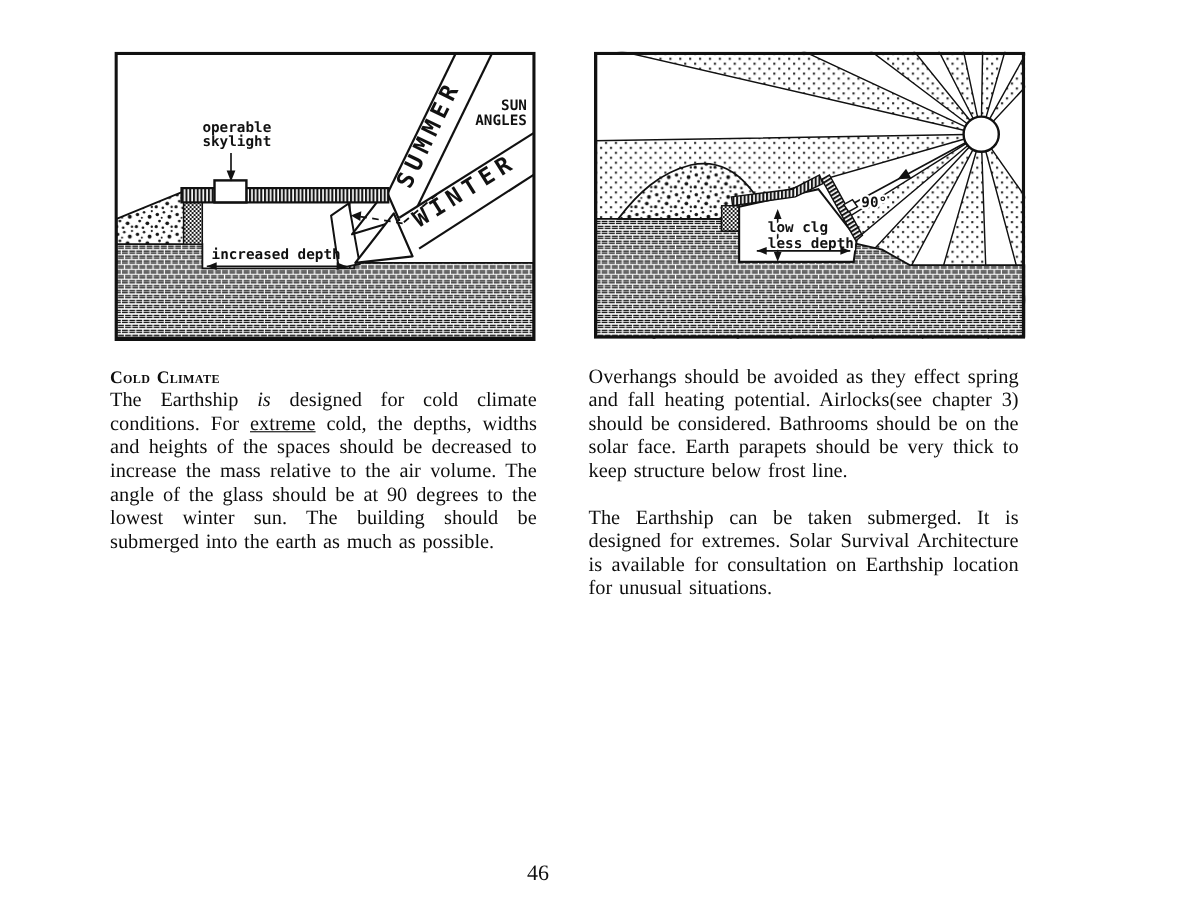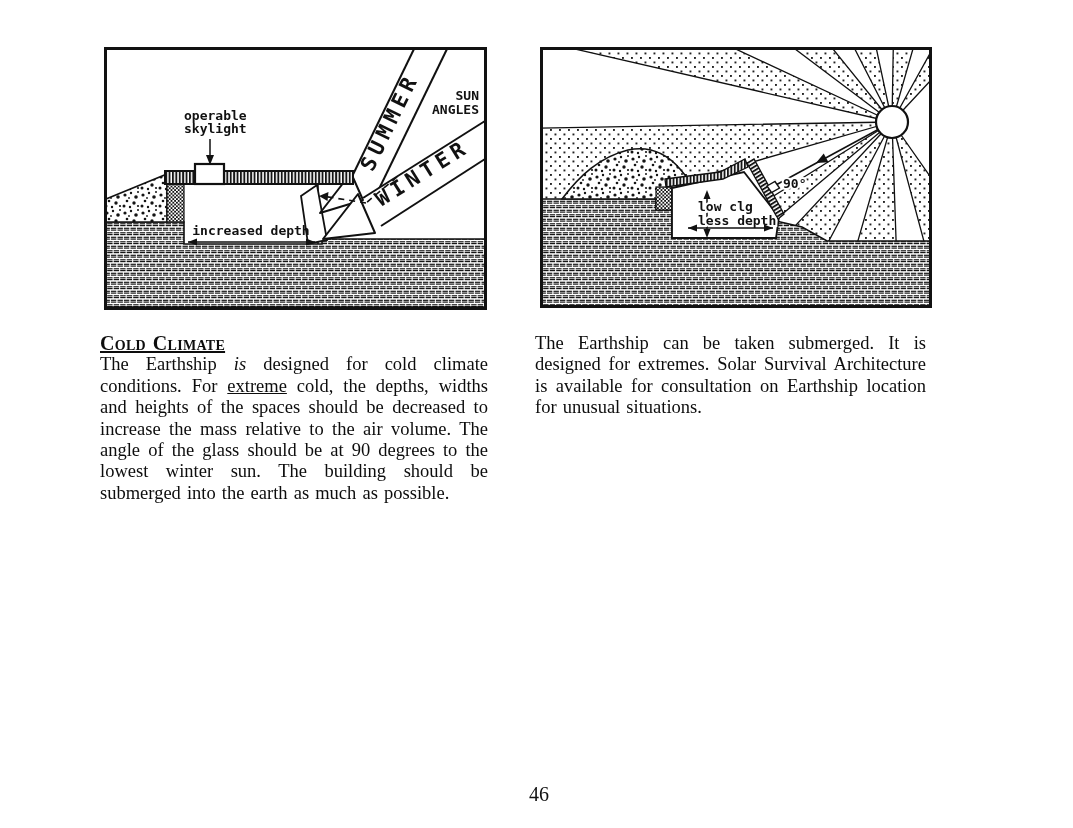--- a/index.html
+++ b/index.html
@@ -7,24 +7,24 @@
         font-family:"Liberation Serif",serif;color:#0d0d0d;}
   .diagram{position:absolute;}
   .dg-left{left:104px;top:47px;}
   .dg-right{left:540px;top:47px;}
   .col{position:absolute;top:333px;font-size:18.5px;line-height:21.4px;
        text-align:justify;word-spacing:1.5px;color:#0d0d0d;}
   .col-left{left:100px;width:388px;}
   .col-right{left:535px;width:391px;}
   .col p{margin:0;}
   .col-right p + p{margin-top:21px;}
-  h3.sec{font-size:20px;margin:0;font-weight:bold;font-variant:small-caps;
-         text-decoration:underline;letter-spacing:.3px;line-height:21.4px;}
+  h3.sec{font-size:16px;margin:0;font-weight:bold;font-variant:small-caps;
+         letter-spacing:.3px;line-height:21.4px;}
   .u{text-decoration:underline;}
-  .pageno{position:absolute;left:504px;top:783px;width:70px;text-align:center;
+  .pageno{position:absolute;left:454px;top:783px;width:70px;text-align:center;
           font-size:20px;color:#111;}
   svg text{font-family:"DejaVu Sans Mono",monospace;font-weight:bold;fill:#111;}
 </style>
 </head>
 <body>
 
 <div class="page">
 
   <svg width="0" height="0" style="position:absolute" aria-hidden="true">
     <defs>
@@ -168,17 +168,18 @@
     <text x="243" y="141" font-size="13" paint-order="stroke" stroke="#fff" stroke-width="4">90°</text>
     <rect x="1.5" y="1.5" width="389" height="258" fill="none" stroke="#111" stroke-width="3"></rect>
   </svg>
 
   <div class="col col-left">
     <h3 class="sec">Cold Climate</h3>
     <p><span>The Earthship </span><i>is</i><span> designed for cold climate conditions.  For </span><span class="u">extreme</span><span> cold, the depths, widths and heights of the spaces should be decreased to increase the mass relative to the air volume. The angle of the glass should be at 90 degrees to the lowest winter sun.  The building should be submerged into the earth as much as possible.</span></p>
   </div>
 
   <div class="col col-right">
+    <p>Overhangs should be avoided as they effect spring and fall heating potential.  Airlocks(see chapter 3) should be considered.  Bathrooms should be on the solar face.  Earth parapets should be very thick to keep structure below frost line.</p>
     <p>The Earthship can be taken submerged.  It is designed for extremes.  Solar Survival Architecture is available for consultation on Earthship location for unusual situations.</p>
   </div>
 
   <div class="pageno">46</div>
 </div>
 
 </body></html>

